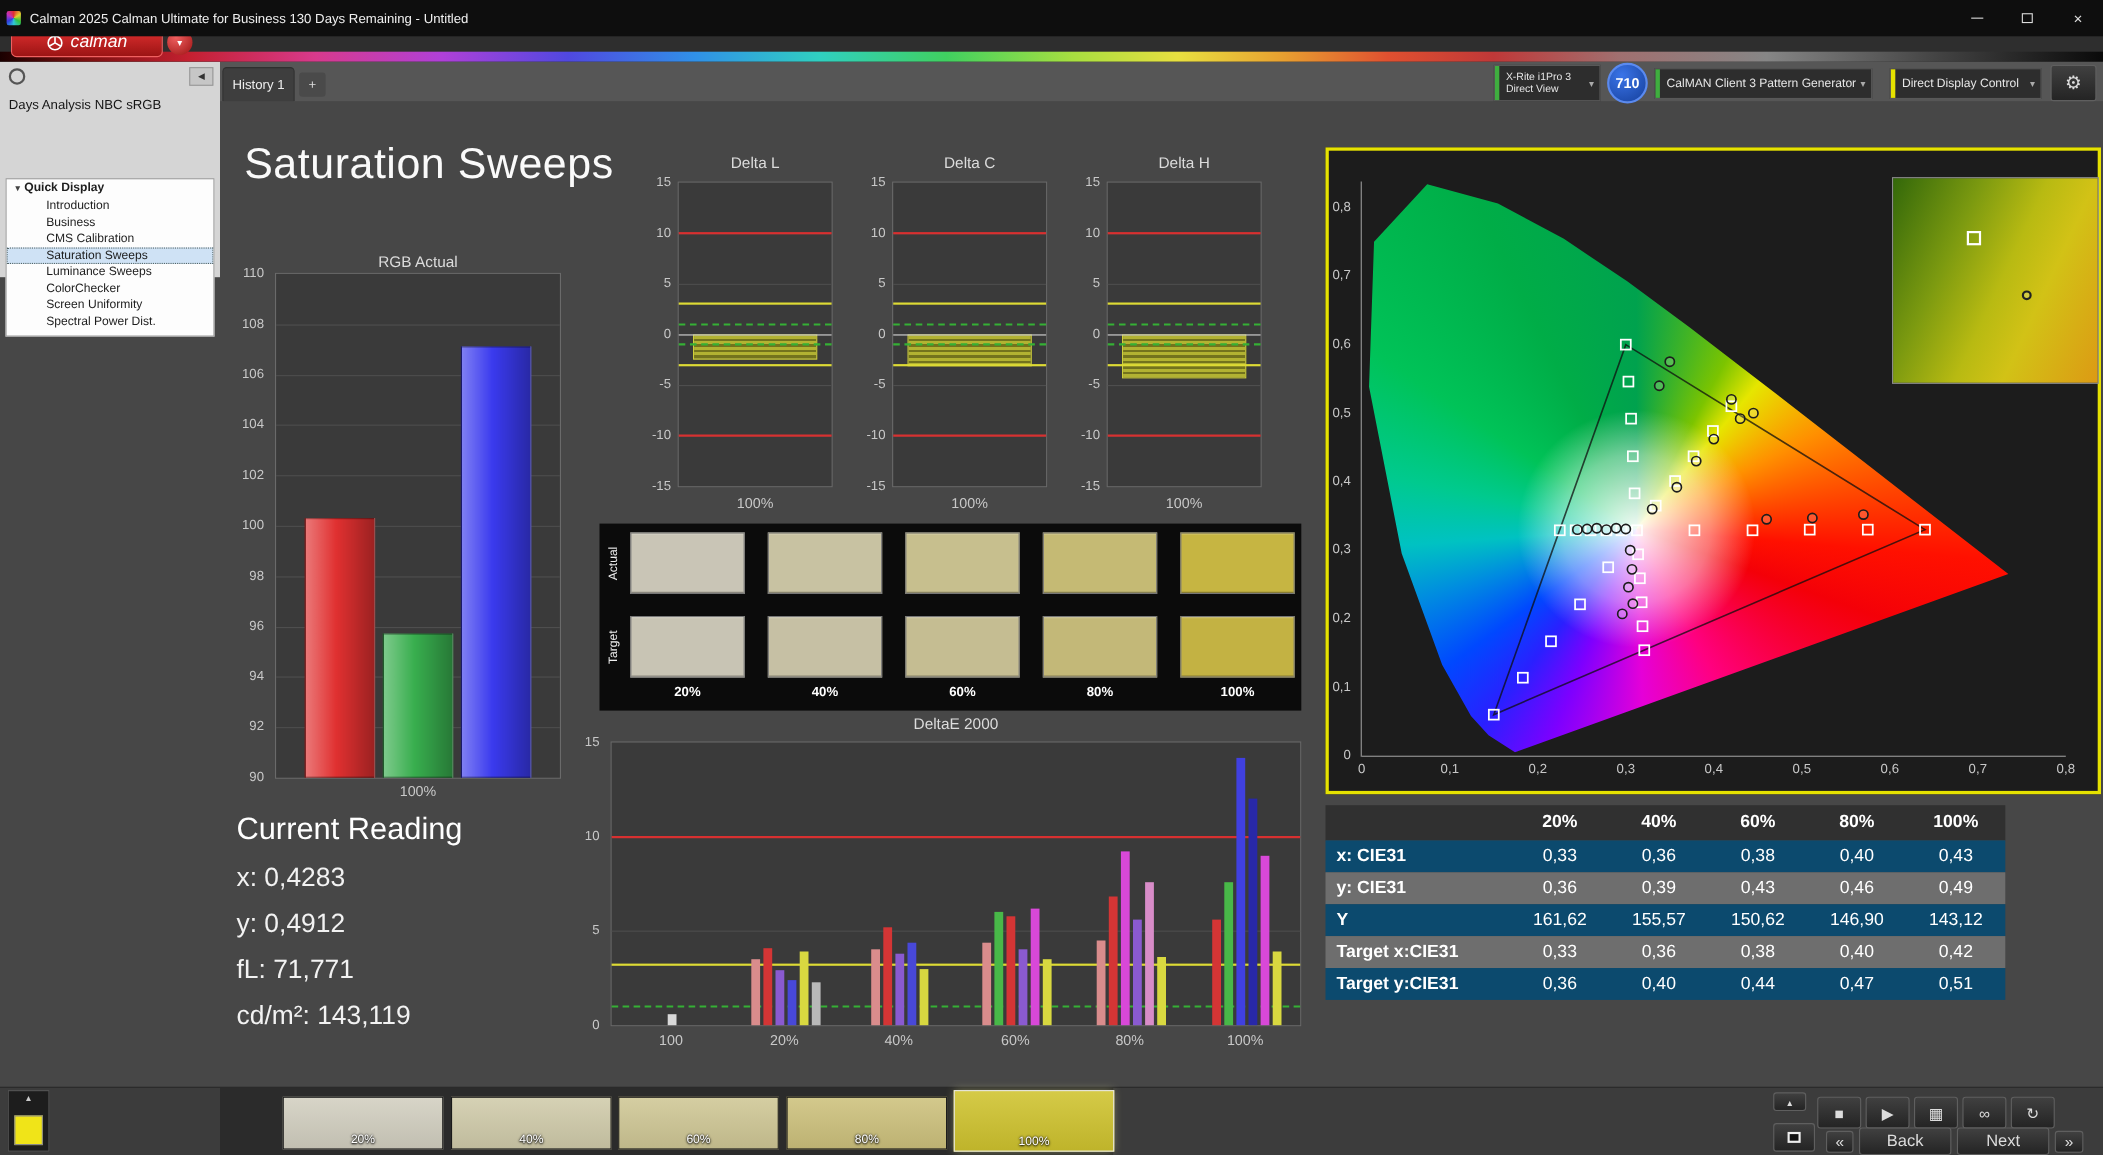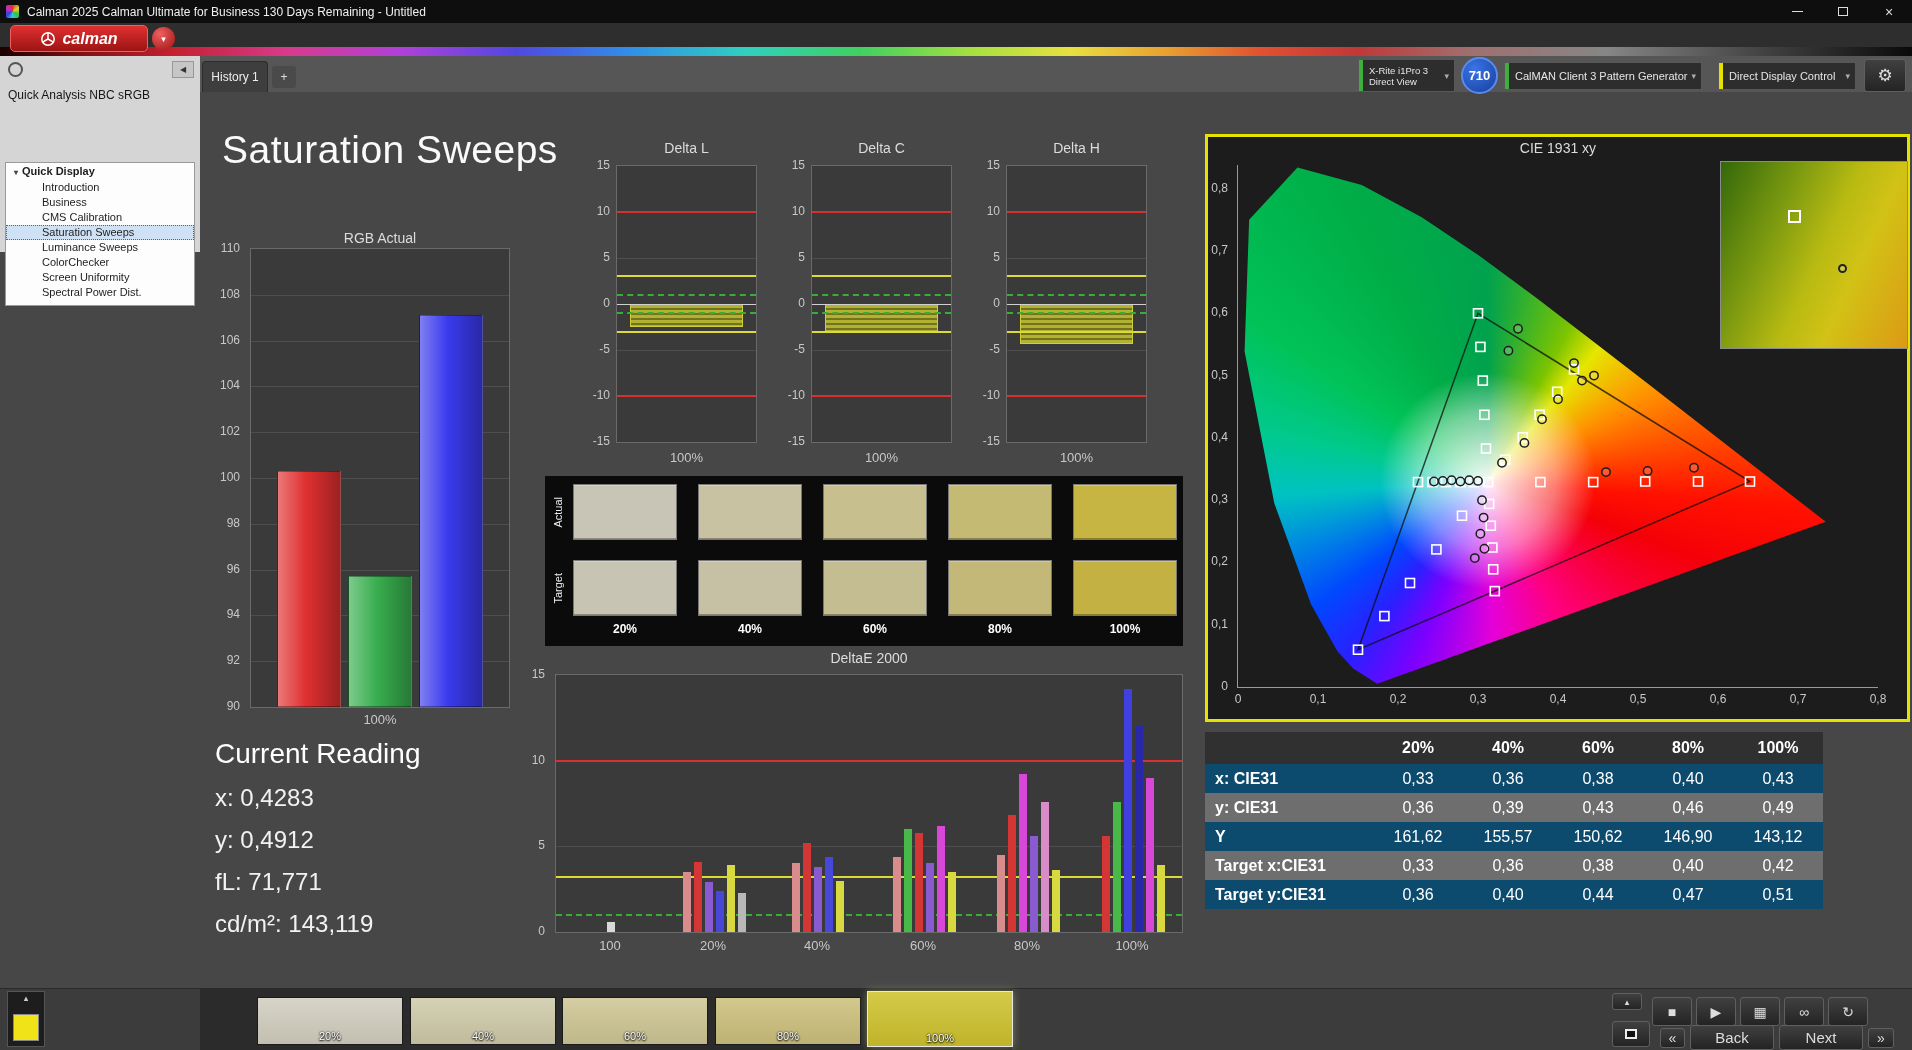--- a/index.html
+++ b/index.html
@@ -1,30 +1,30 @@
 <!DOCTYPE html>
 <html><head>
 <meta charset="utf-8">
 <style>
 *{margin:0;padding:0;box-sizing:border-box}
 html,body{width:1912px;height:1050px;background:#202020;font-family:"Liberation Sans",sans-serif;overflow:hidden}
 #app{position:relative;width:1912px;height:1050px;background:#474747;overflow:hidden}
 .abs{position:absolute}
 
-.titlebar{position:absolute;left:0;top:0;width:100%;height:23px;background:#0e0e0e;color:#f0f0f0;display:flex;align-items:center;font-size:12px;z-index:50}
+.titlebar{position:absolute;left:0;top:0;width:100%;height:33px;background:#0e0e0e;color:#f0f0f0;display:flex;align-items:center;font-size:12px;z-index:50}
 .app-icon{width:13px;height:13px;margin:0 8px 0 6px;border-radius:2px;background:conic-gradient(#e03030,#e0d030,#30c040,#30c8d8,#3040e0,#c030c0,#e03030)}
 .win-controls{margin-left:auto;display:flex;height:100%}
 .win-btn{width:46px;height:100%;display:flex;align-items:center;justify-content:center;color:#ddd}
 .min-glyph{width:11px;height:1px;background:#ddd;display:block}
 .max-glyph{width:10px;height:9px;border:1.3px solid #ddd;display:block}
 .close-glyph{font-size:14px;line-height:1}
 
 .header{position:absolute;left:0;top:23px;width:100%;height:33px;background:#2e2e2e;z-index:40}
 .rainbow{position:absolute;left:0;bottom:0;width:100%;height:9px;background:linear-gradient(90deg,#1a0000 0%,#7a1010 4%,#c42030 9%,#d83a8c 15%,#b040d8 21%,#5048e0 27%,#3090e8 33%,#30d0c0 39%,#40d060 45%,#a8e040 51%,#e8e040 56%,#e8a030 61%,#e05030 66%,#c03838 71%,#a07070 77%,#868686 84%,#444 92%,#0a0a0a 100%)}
-.logo{position:absolute;left:10px;top:2px;width:138px;height:27px;background:linear-gradient(#e03030,#9c1414);border:1px solid #f06060;border-radius:5px;color:#fff;display:flex;align-items:center;justify-content:center;font-size:16px;font-weight:bold;font-style:italic;gap:6px;z-index:2}
+.logo{position:absolute;left:10px;top:2px;width:138px;height:27px;background:linear-gradient(#e03030,#9c1414);border:1px solid #f06060;border-radius:5px;color:#fff;display:flex;align-items:center;justify-content:center;font-size:16px;font-weight:normal;font-style:italic;gap:6px;z-index:2}
 .logo-menu{position:absolute;left:152px;top:4px;width:23px;height:23px;border-radius:50%;background:radial-gradient(circle at 35% 30%,#f06060,#9c1212);color:#fff;display:flex;align-items:center;justify-content:center;font-size:9px;z-index:2}
 
 .tabbar{position:absolute;left:200px;top:56px;width:1712px;height:36px;background:#565656;z-index:30}
 .sidebar-top{position:absolute;left:0;top:56px;width:200px;height:196px;background:#d5d5d5;z-index:30}
 .tab{position:absolute;display:flex;align-items:center;justify-content:center;color:#eee;font-size:12px}
 .tab.active{background:#3e3e3e;border-radius:4px 4px 0 0;border:1px solid #2c2c2c;border-bottom:none}
 .tab.add{background:#4a4a4a;border-radius:3px;color:#ddd}
 .circle-btn{position:absolute;width:15px;height:15px;border:2px solid #555;border-radius:50%}
 .collapse-btn{position:absolute;background:#c6c6c6;border:1px solid #979797;color:#333;font-size:8px;display:flex;align-items:center;justify-content:center}
 .tree{position:absolute;left:5px;top:106px;width:190px;height:144px;background:#fdfdfd;border:1px solid #9a9a9a;font-size:11px;color:#1d1d1d;overflow:hidden}
@@ -155,21 +155,21 @@
   </div>
   <div class="cbtn" style="left:1864px;top:59px;width:42px;height:33px;font-size:17px;z-index:35">
       <span>⚙</span>
     </div>
 
   <div class="sidebar-top">
     <div class="circle-btn" style="left:8px;top:6px"></div>
     <div class="collapse-btn" style="left:172px;top:5px;width:22px;height:17px">
         <span>◀</span>
       </div>
-    <div style="position:absolute;left:8px;top:32px;font-size:12px;color:#151515">Quick Analysis NBC sRGB</div>
+    <div style="position:absolute;left:8px;top:32px;font-size:12px;color:#151515">Days Analysis NBC sRGB</div>
     <div class="tree">
       <div class="tree-root"><span class="tw">▾</span><span>Quick Display</span></div>
       <div id="tree-items">
           <div class="tree-item">Introduction</div>
           <div class="tree-item">Business</div>
           <div class="tree-item">CMS Calibration</div>
           <div class="tree-item sel">Saturation Sweeps</div>
           <div class="tree-item">Luminance Sweeps</div>
           <div class="tree-item">ColorChecker</div>
           <div class="tree-item">Screen Uniformity</div>
@@ -287,21 +287,20 @@
       <div class="xlabel" style="left: 537px; top: 0px; width: 80px;">100%</div>
     </div>
 
   <div class="cr-title">Current Reading</div>
   <div class="cr-line" style="top:784px">x: 0,4283</div>
   <div class="cr-line" style="top:826px">y: 0,4912</div>
   <div class="cr-line" style="top:868px">fL: 71,771</div>
   <div class="cr-line" style="top:910px">cd/m²: 143,119</div>
 
   <div class="cie-panel"></div>
-  <div class="chart-title" style="left:1208px;top:140px;width:700px;z-index:5">CIE 1931 xy</div>
   <div id="cie-horseshoe" style="clip-path: polygon(21.76% 99.4%, 18% 96.46%, 15.51% 93.1%, 11.41% 84.16%, 5.67% 64.8%, 1.03% 35.75%, 1.74% 10.48%, 9.29% 0.5%, 19.34% 3.83%, 28.7% 9.99%, 37.7% 17.39%, 46.64% 25.48%, 55.51% 33.81%, 64.06% 41.93%, 71.9% 49.38%, 78.38% 55.55%, 86.44% 63.21%, 91.84% 68.34%);"></div>
   <svg id="cie-svg" viewBox="0 0 640 522">
       <polygon points="512.0,316.5 240.0,148.3 120.0,484.7" fill="none" stroke="rgba(15,15,15,0.75)" stroke-width="1.5"></polygon>
       <rect x="245.7" y="312.6" width="9" height="9" fill="none" stroke="#ffffff" stroke-width="1.6"></rect>
       <rect x="297.9" y="312.6" width="9" height="9" fill="none" stroke="#ffffff" stroke-width="1.6"></rect>
       <rect x="350.7" y="312.6" width="9" height="9" fill="none" stroke="#ffffff" stroke-width="1.6"></rect>
       <rect x="402.7" y="312.0" width="9" height="9" fill="none" stroke="#ffffff" stroke-width="1.6"></rect>
       <rect x="455.5" y="312.0" width="9" height="9" fill="none" stroke="#ffffff" stroke-width="1.6"></rect>
       <rect x="507.5" y="312.0" width="9" height="9" fill="none" stroke="#ffffff" stroke-width="1.6"></rect>
       <rect x="243.5" y="279.0" width="9" height="9" fill="none" stroke="#ffffff" stroke-width="1.6"></rect>

